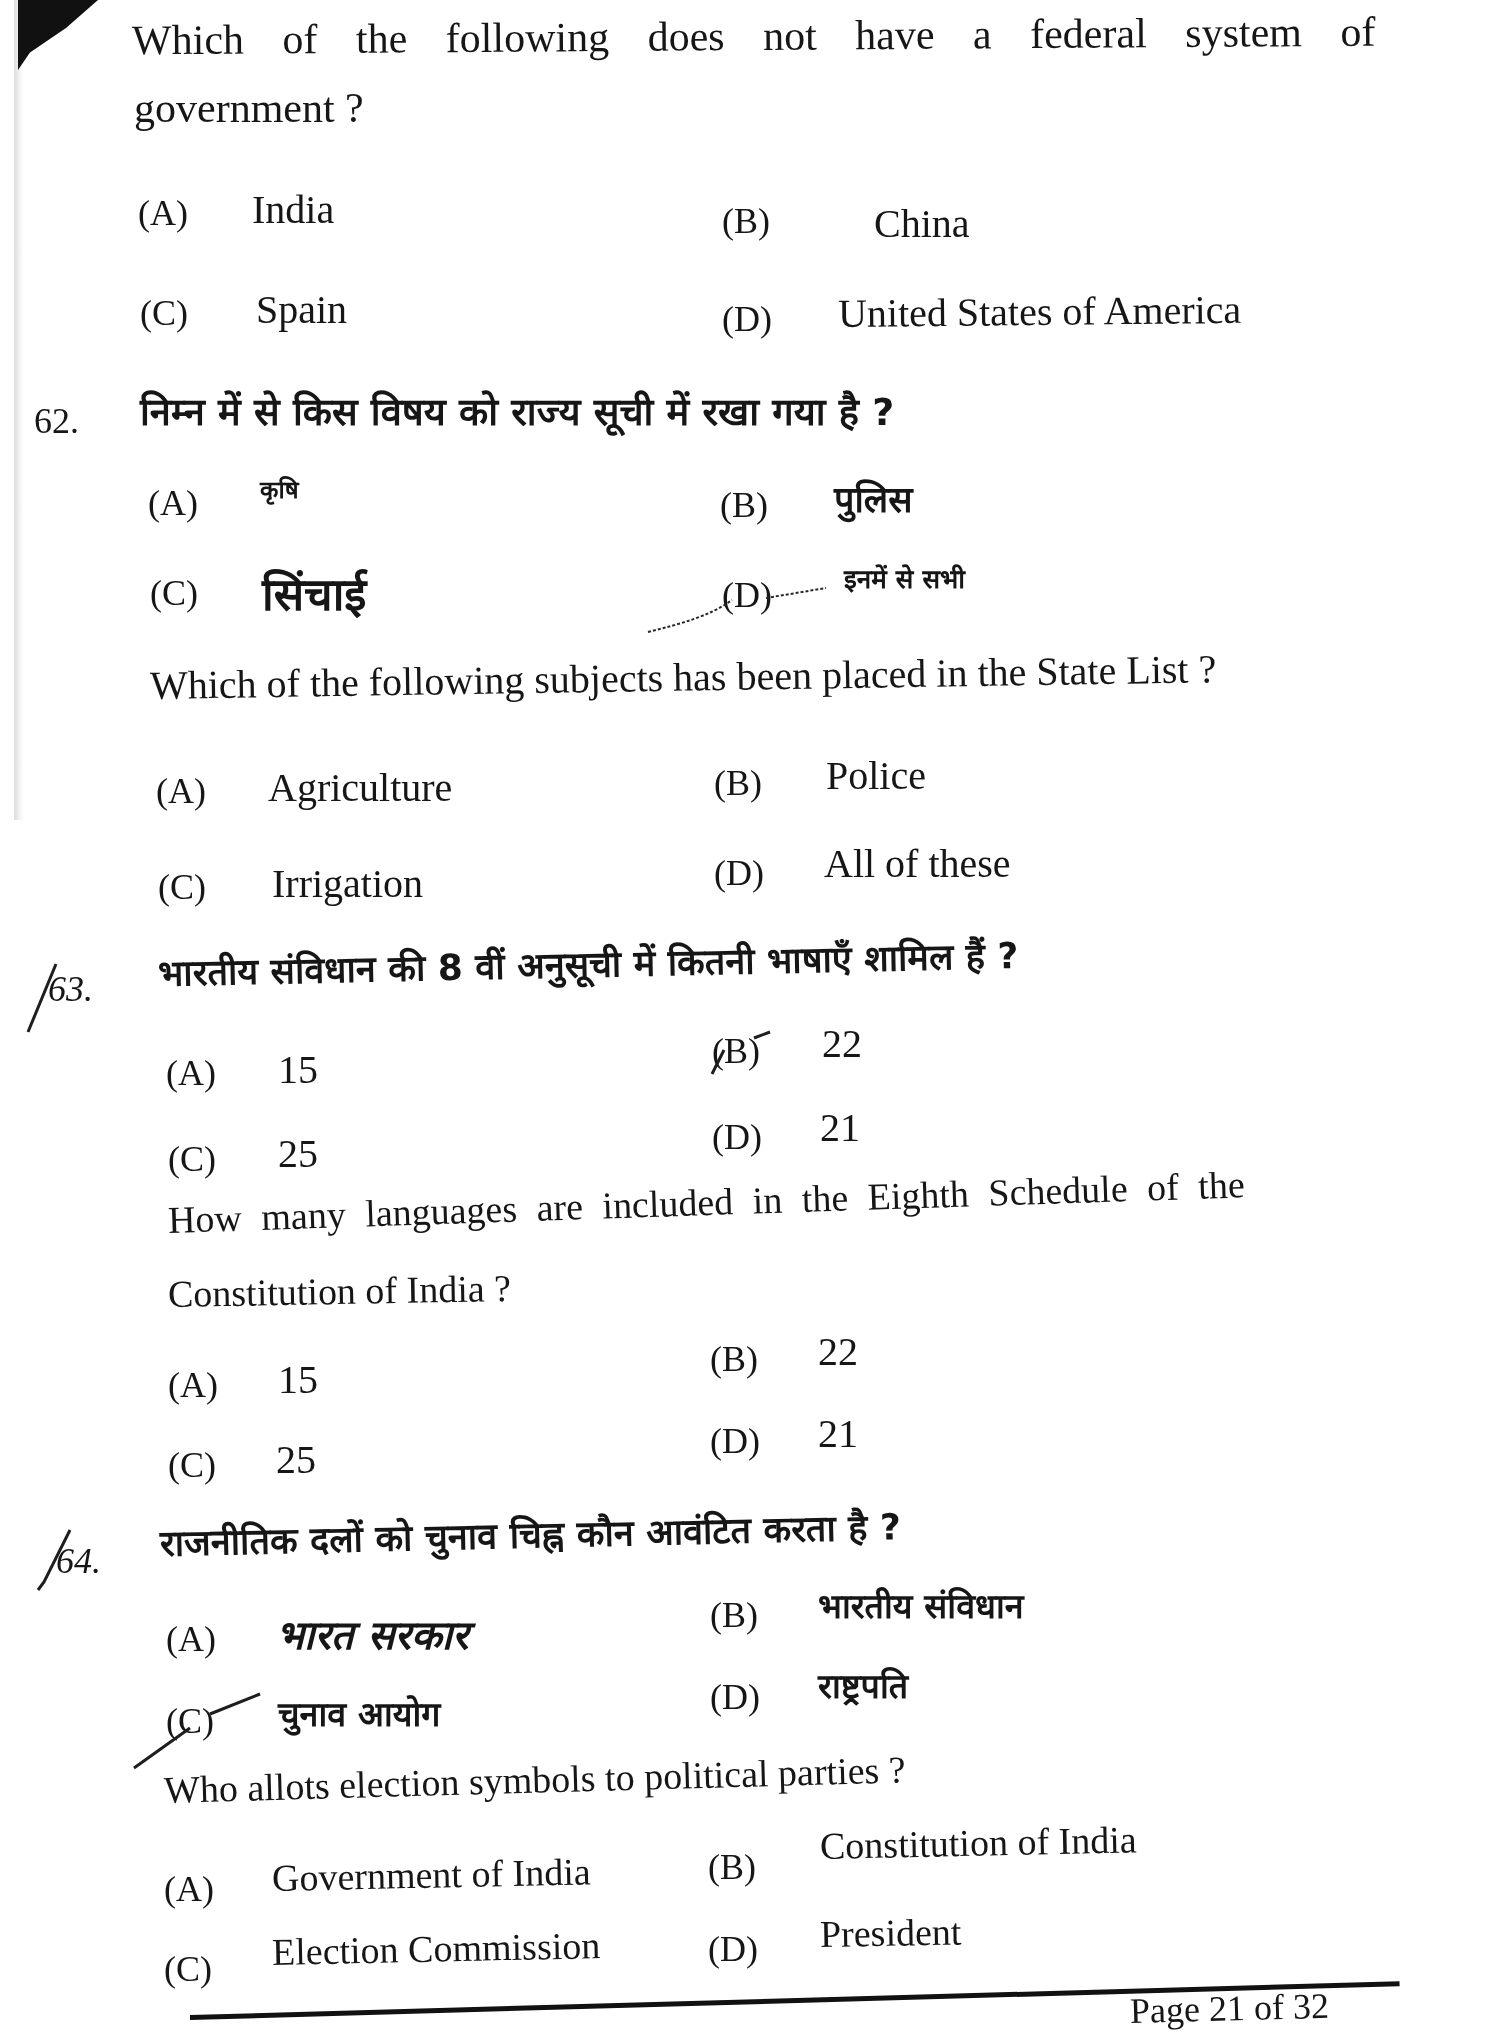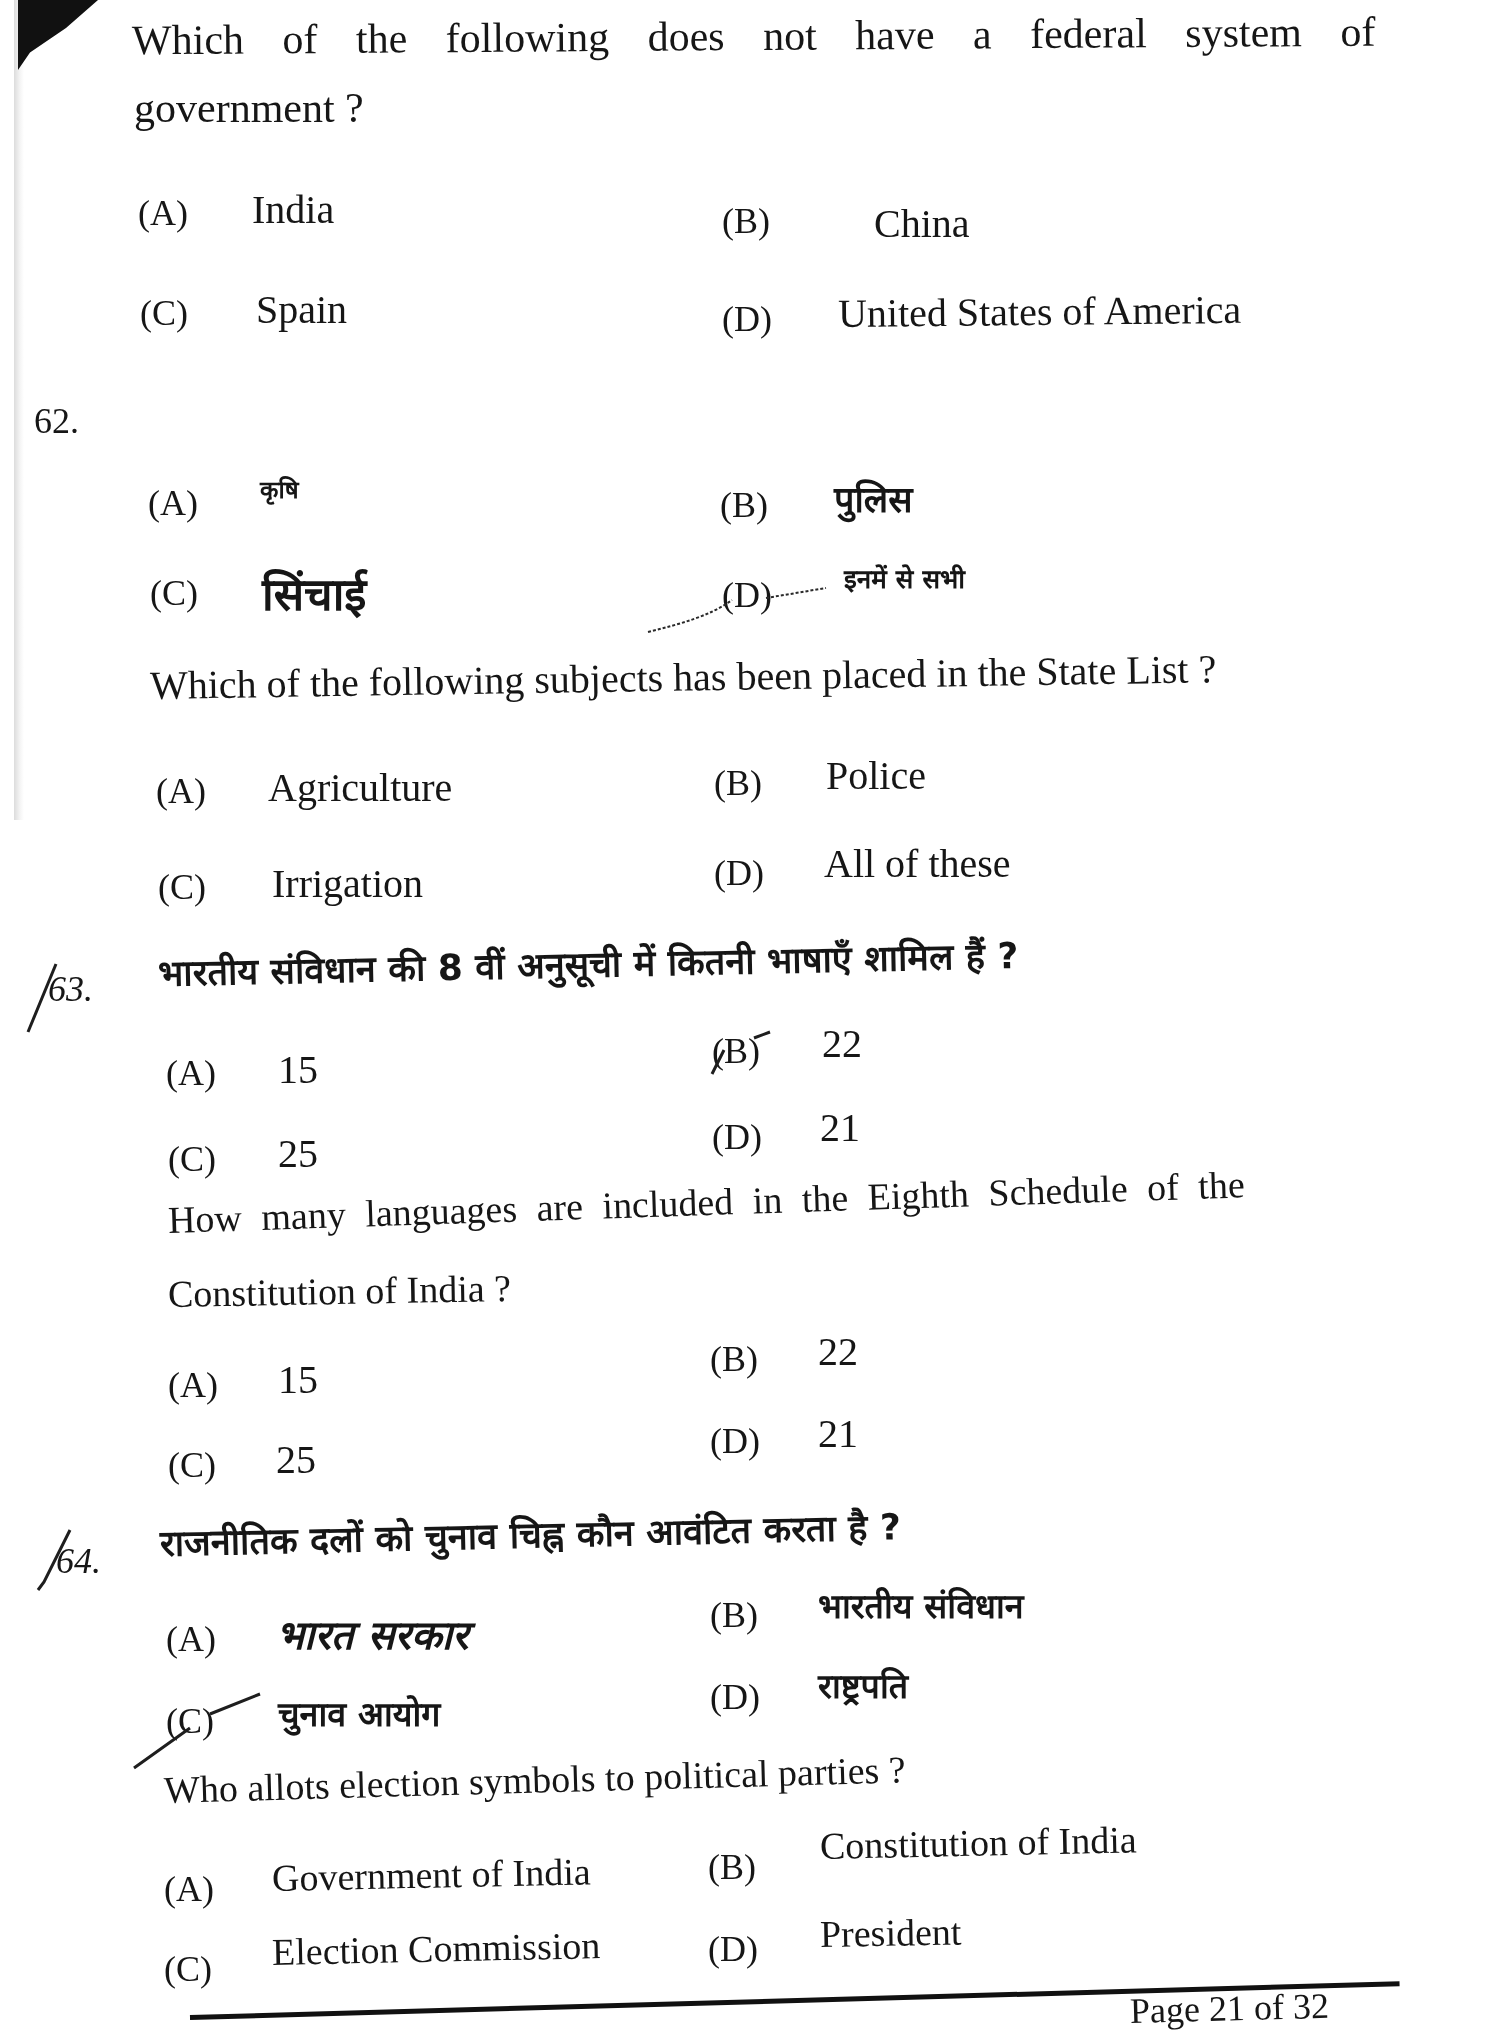--- a/index.html
+++ b/index.html
@@ -47,20 +47,21 @@
   <div class="txt en opt-letter" style="left:138px; top:192px;">(A)</div>
   <div class="txt en opt-text" style="left:252px; top:186px;">India</div>
   <div class="txt en opt-letter" style="left:722px; top:200px;">(B)</div>
   <div class="txt en opt-text" style="left:838px; top:200px;margin-left:36px;">China</div>
   <div class="txt en opt-letter" style="left:140px; top:292px;">(C)</div>
   <div class="txt en opt-text" style="left:256px; top:286px;">Spain</div>
   <div class="txt en opt-letter" style="left:722px; top:298px;">(D)</div>
   <div class="txt en opt-text" style="left:838px; top:288px; transform:rotate(-0.6deg);">United States of America</div>
 
   <div class="txt en qnum" style="left:34px; top:400px;">62.</div>
+  <div class="txt hi q" style="left:140px; top:384px; font-size:38px;">निम्न में से किस विषय को राज्य सूची में रखा गया है ?</div>
 
   <div class="txt en opt-letter" style="left:148px; top:482px;">(A)</div>
   <div class="txt hi opt-text" style="left:260px; top:472px; font-size:24px;">कृषि</div>
   <div class="txt en opt-letter" style="left:720px; top:484px;">(B)</div>
   <div class="txt hi opt-text" style="left:834px; top:474px; font-size:36px;">पुलिस</div>
   <div class="txt en opt-letter" style="left:150px; top:572px;">(C)</div>
   <div class="txt hi opt-text" style="left:262px; top:562px; font-size:45px;">सिंचाई</div>
   <div class="txt en opt-letter" style="left:722px; top:574px;">(D)</div>
   <div class="txt hi opt-text" style="left:832px; top:560px; font-size:26px;margin-left:12px;">इनमें से सभी</div>
   <svg class="mark" style="left:640px; top:580px;" width="200" height="60" viewBox="0 0 200 60">

